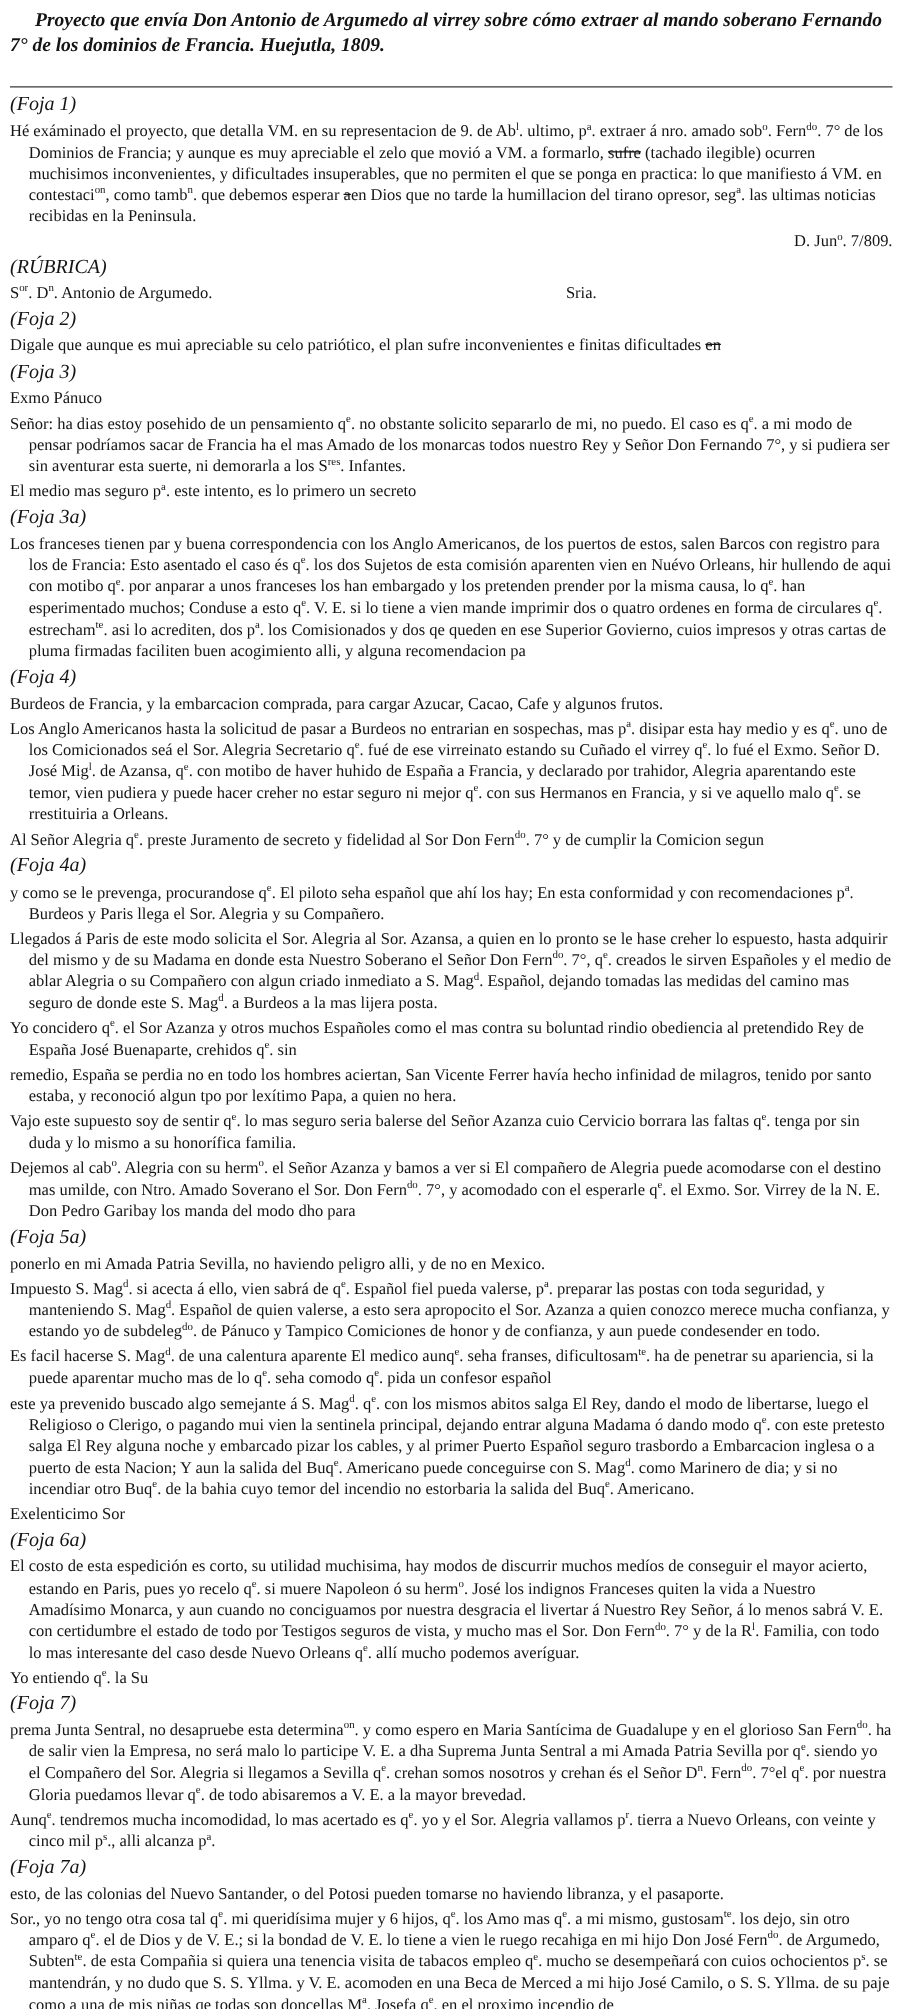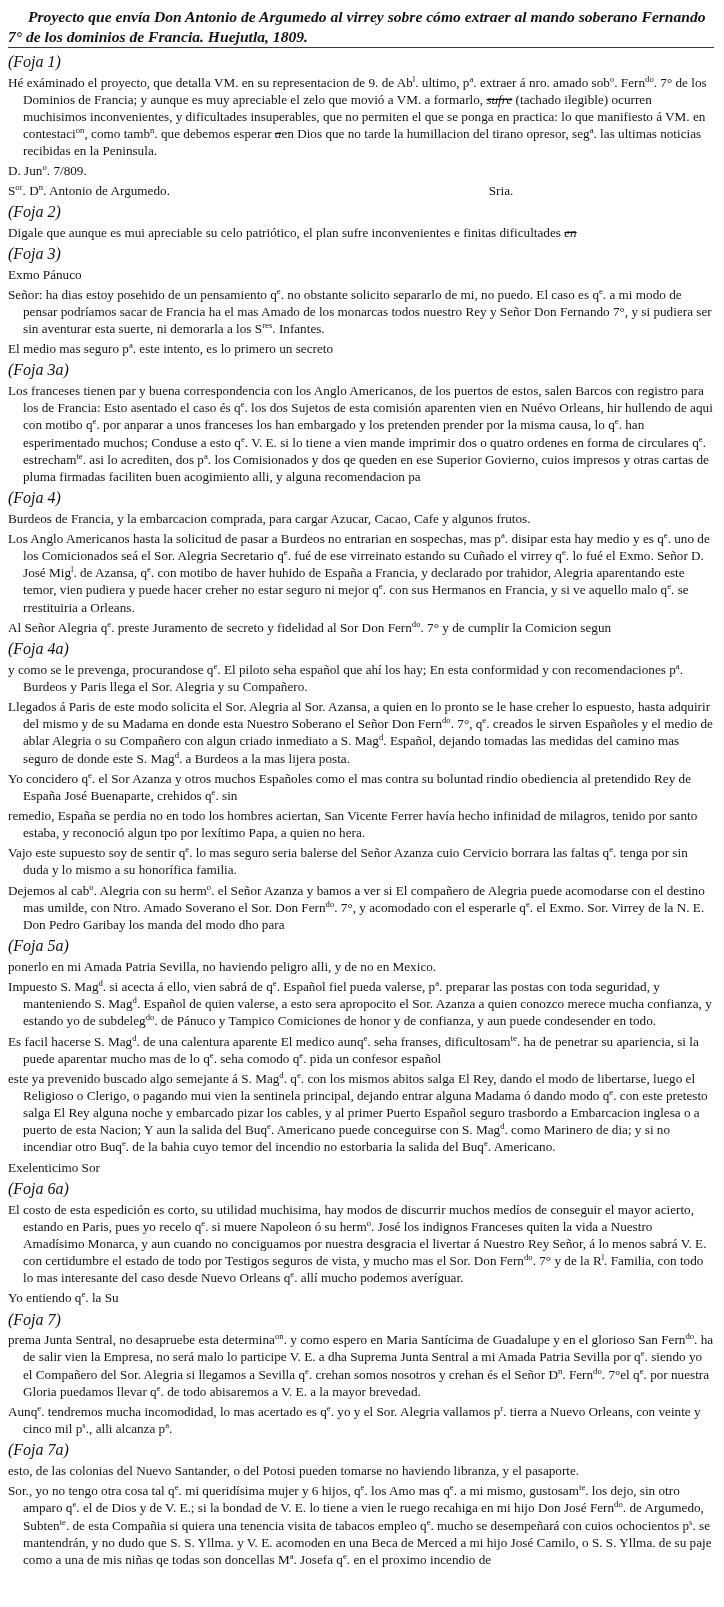--- a/index.html
+++ b/index.html
@@ -8,45 +8,46 @@
     width:724px; min-height:1607px; box-sizing:border-box;
     padding:7px 10px 8px 8px;
     background:#ffffff; color:#141414;
     font-family:"Liberation Serif","DejaVu Serif",serif;
     display:flex; flex-direction:column;
   }
   .title {
     font-style:italic; font-weight:bold;
     font-size:15.6px; line-height:1.28;
     text-indent:20px;
-    padding-bottom:0; margin-bottom:3px;
+    padding-bottom:22px; margin-bottom:3px;
     border-bottom:1.4px solid #3a3a3a;
   }
   .body-host { display:block; }
   .folio { font-style:italic; font-size:16px; line-height:1.3; margin:1px 0; }
   .para {
     font-size:13.2px; line-height:1.3;
     margin:1px 0 3px;
     padding-left:15px; text-indent:-15px;
   }
-  .center { text-align:left; font-size:13.2px; line-height:1.3; margin:2px 0; }
+  .center { text-align:right; font-size:13.2px; line-height:1.3; margin:2px 0; }
   .sigrow { position:relative; font-size:13.2px; line-height:1.3; margin:1px 0 3px; }
-  .sig-right { position:absolute; left:63%;margin-left:36px; }
+  .sig-right { position:absolute; left:63%; }
   sup { font-size:66%; line-height:0; vertical-align:super; }
-  s { text-decoration:line-through;font-style:italic; }
+  s { text-decoration:line-through; }
 </style>
 </head>
 <body>
 
 <div class="page">
   <div class="title">Proyecto que envía Don Antonio de Argumedo al virrey sobre cómo extraer al mando soberano Fernando 7° de los dominios de Francia. Huejutla, 1809.</div>
   <div class="body-host">
       <div class="folio">(Foja 1)</div>
       <div class="para">Hé exáminado el proyecto, que detalla VM. en su representacion de 9. de Ab<sup>l</sup>. ultimo, p<sup>a</sup>. extraer á nro. amado sob<sup>o</sup>. Fern<sup>do</sup>. 7° de los Dominios de Francia; y aunque es muy apreciable el zelo que movió a VM. a formarlo, <s>sufre</s> (tachado ilegible) ocurren muchisimos inconvenientes, y dificultades insuperables, que no permiten el que se ponga en practica: lo que manifiesto á VM. en contestaci<sup>on</sup>, como tamb<sup>n</sup>. que debemos esperar <s>a</s>en Dios que no tarde la humillacion del tirano opresor, seg<sup>a</sup>. las ultimas noticias recibidas en la Peninsula.</div>
       <div class="center">D. Jun<sup>o</sup>. 7/809.</div>
+      <div class="folio">(RÚBRICA)</div>
       <div class="sigrow"><span>S<sup>or</sup>. D<sup>n</sup>. Antonio de Argumedo.</span><span class="sig-right">Sria.</span></div>
       <div class="folio">(Foja 2)</div>
       <div class="para">Digale que aunque es mui apreciable su celo patriótico, el plan sufre inconvenientes e finitas dificultades <s>en</s></div>
       <div class="folio">(Foja 3)</div>
       <div class="para">Exmo Pánuco</div>
       <div class="para">Señor: ha dias estoy posehido de un pensamiento q<sup>e</sup>. no obstante solicito separarlo de mi, no puedo. El caso es q<sup>e</sup>. a mi modo de pensar podríamos sacar de Francia ha el mas Amado de los monarcas todos nuestro Rey y Señor Don Fernando 7°, y si pudiera ser sin aventurar esta suerte, ni demorarla a los S<sup>res</sup>. Infantes.</div>
       <div class="para">El medio mas seguro p<sup>a</sup>. este intento, es lo primero un secreto</div>
       <div class="folio">(Foja 3a)</div>
       <div class="para">Los franceses tienen par y buena correspondencia con los Anglo Americanos, de los puertos de estos, salen Barcos con registro para los de Francia: Esto asentado el caso és q<sup>e</sup>. los dos Sujetos de esta comisión aparenten vien en Nuévo Orleans, hir hullendo de aqui con motibo q<sup>e</sup>. por anparar a unos franceses los han embargado y los pretenden prender por la misma causa, lo q<sup>e</sup>. han esperimentado muchos; Conduse a esto q<sup>e</sup>. V. E. si lo tiene a vien mande imprimir dos o quatro ordenes en forma de circulares q<sup>e</sup>. estrecham<sup>te</sup>. asi lo acrediten, dos p<sup>a</sup>. los Comisionados y dos qe queden en ese Superior Govierno, cuios impresos y otras cartas de pluma firmadas faciliten buen acogimiento alli, y alguna recomendacion pa</div>
       <div class="folio">(Foja 4)</div>

